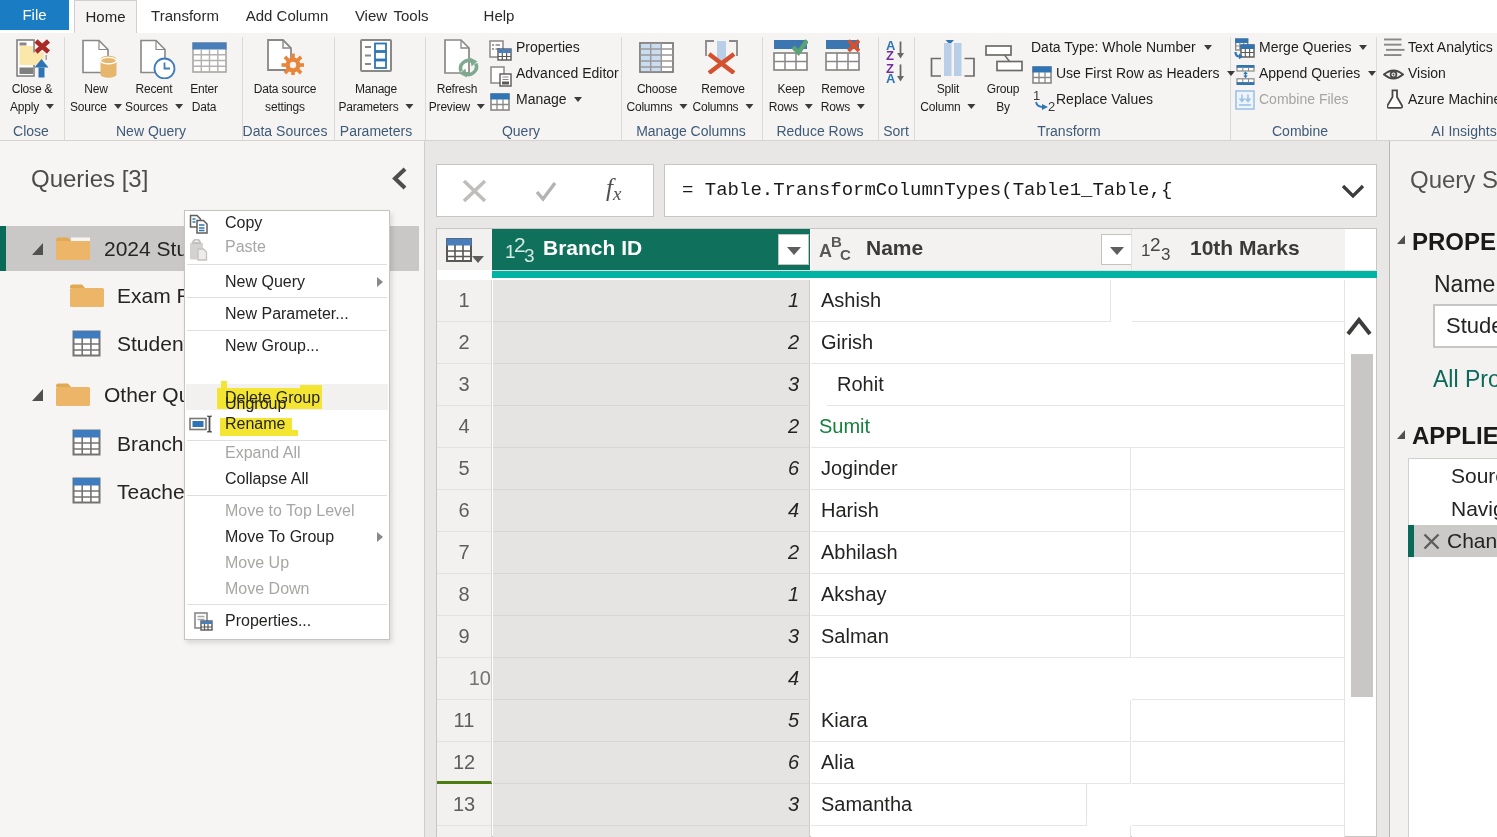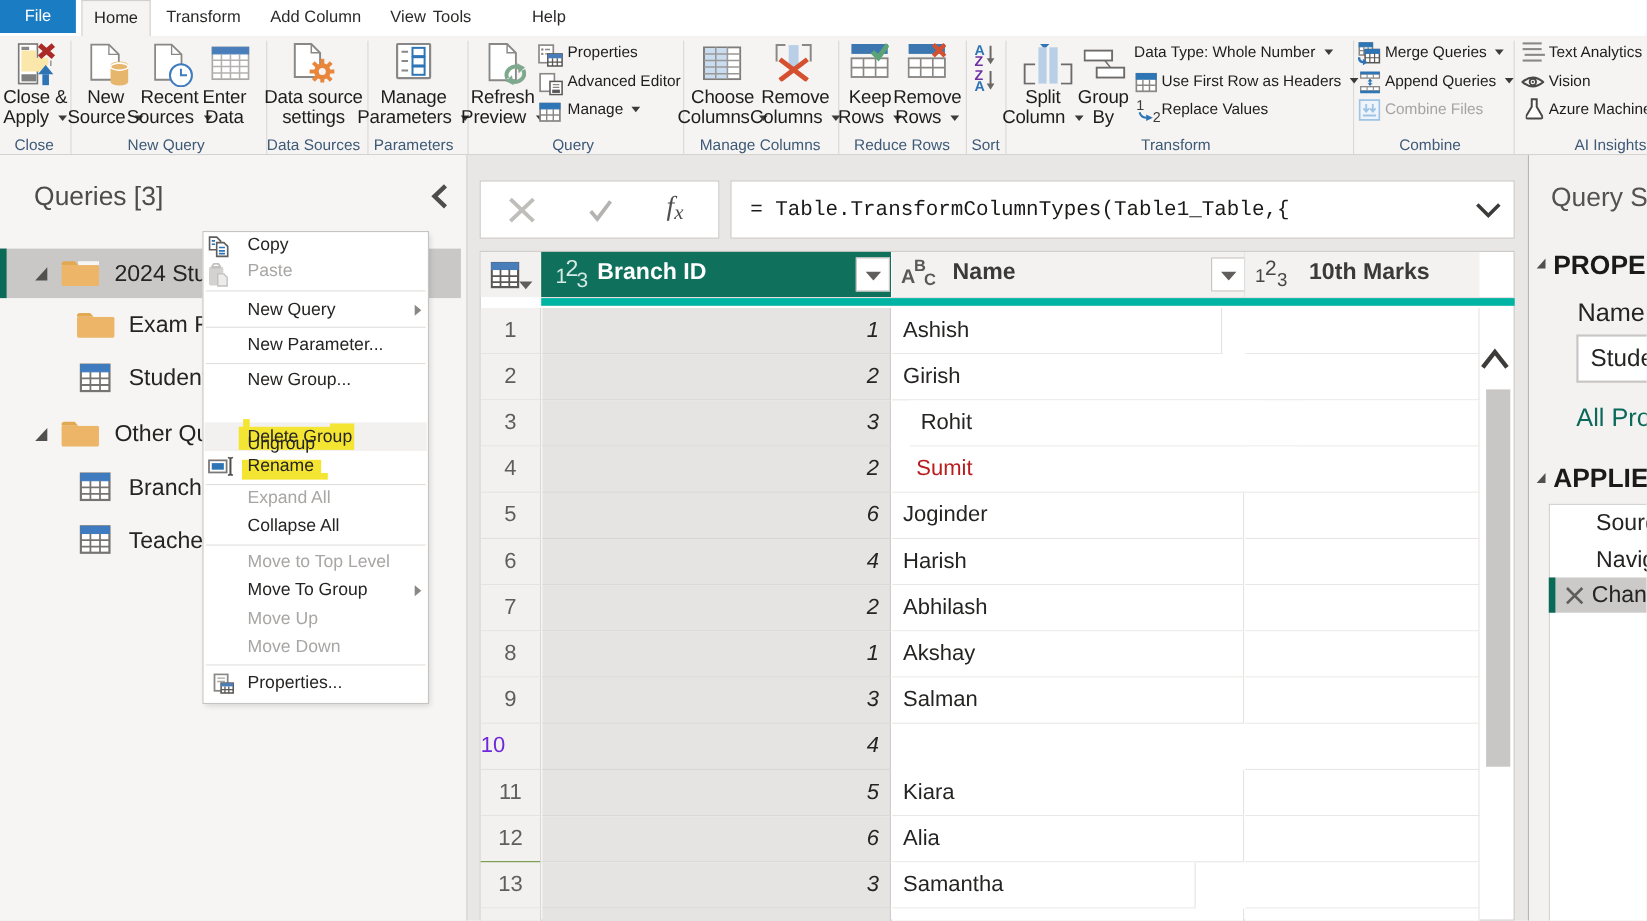--- a/index.html
+++ b/index.html
@@ -12,21 +12,21 @@
            font-size:15px;text-align:center;line-height:30px;}
   .tab{position:absolute;top:0;height:33px;font-size:15px;color:#2b2a29;line-height:32px;text-align:center;white-space:nowrap;}
   #hometab{position:absolute;left:74px;top:0;width:63px;height:33px;background:#f5f4f2;
            border:1px solid #d2cfcc;border-bottom:none;box-sizing:border-box;
            font-size:15px;color:#252423;line-height:31px;text-align:center;}
   
   #ribbon{position:absolute;left:0;top:33px;width:1497px;height:108px;background:#f5f4f2;
           border-bottom:1px solid #d5d2cf;box-sizing:border-box;}
   .rsep{position:absolute;top:4px;height:103px;width:1px;background:#dbd8d5;}
   .gl{position:absolute;top:90px;font-size:14px;color:#3e5a78;transform:translateX(-50%);white-space:nowrap;}
-  .lbl2{position:absolute;top:47px;font-size:17px;color:#1e1d1c;line-height:18px;text-align:center;
+  .lbl2{position:absolute;top:47px;font-size:12px;color:#1e1d1c;line-height:18px;text-align:center;
         transform:translateX(-50%);white-space:pre;letter-spacing:-0.2px;}
   .srow{position:absolute;font-size:14px;color:#1e1d1c;white-space:nowrap;}
   .dis{color:#a6a4a2;}
   .dd{display:inline-block;width:0;height:0;border-left:4.5px solid transparent;border-right:4.5px solid transparent;
       border-top:5.5px solid #3c3b39;margin-left:4px;margin-bottom:2px;}
   .icon{position:absolute;}
   
   #lpanel{position:absolute;left:0;top:141px;width:425px;height:696px;background:#f6f5f4;
           border-right:1px solid #cfccc9;box-sizing:border-box;}
   .ttext{position:absolute;top:10px;font-size:21px;color:#252423;white-space:nowrap;}
@@ -461,21 +461,21 @@
   <div class="gcell" style="left:437px;top:322px;width:55px;background:#f2f1f0;border-right:1px solid #d8d4d2;border-bottom:1px solid #e3e1df;color:#605e5c;text-align:center;">2</div>
   <div class="gcell" style="left:493px;top:322px;width:317px;background:#e5e4e3;border-right:1px solid #cfcdcb;border-bottom:1px solid #d9d7d5;font-style:italic;text-align:right;padding-right:10px;color:#252423;">2</div>
   <div class="gcell" style="left:811px;top:322px;width:376px;background:#fff;border-right:1px solid #e6e4e2;border-bottom:1px solid #e8e6e4;padding-left:10px;color:#252423;">Girish</div>
   <div class="gcell" style="left:1132px;top:322px;width:213px;background:#fff;border-right:1px solid #e6e4e2;border-bottom:1px solid #e8e6e4;"></div>
   <div class="gcell" style="left:437px;top:364px;width:55px;background:#f2f1f0;border-right:1px solid #d8d4d2;border-bottom:1px solid #e3e1df;color:#605e5c;text-align:center;">3</div>
   <div class="gcell" style="left:493px;top:364px;width:317px;background:#e5e4e3;border-right:1px solid #cfcdcb;border-bottom:1px solid #d9d7d5;font-style:italic;text-align:right;padding-right:10px;color:#252423;">3</div>
   <div class="gcell" style="left:811px;top:364px;width:320px;background:#fff;border-right:1px solid #e6e4e2;border-bottom:1px solid #e8e6e4;padding-left:10px;color:#252423;margin-left:16px;">Rohit</div>
   <div class="gcell" style="left:1132px;top:364px;width:213px;background:#fff;border-right:1px solid #e6e4e2;border-bottom:1px solid #e8e6e4;"></div>
   <div class="gcell" style="left:437px;top:406px;width:55px;background:#f2f1f0;border-right:1px solid #d8d4d2;border-bottom:1px solid #e3e1df;color:#605e5c;text-align:center;">4</div>
   <div class="gcell" style="left:493px;top:406px;width:317px;background:#e5e4e3;border-right:1px solid #cfcdcb;border-bottom:1px solid #d9d7d5;font-style:italic;text-align:right;padding-right:10px;color:#252423;">2</div>
-  <div class="gcell" style="left:811px;top:406px;width:372px;background:#fff;border-right:1px solid #e6e4e2;border-bottom:1px solid #e8e6e4;padding-left:22px;color:#b91c1c;">Sumit</div>
+  <div class="gcell" style="left:811px;top:406px;width:372px;background:#fff;border-right:1px solid #e6e4e2;border-bottom:1px solid #e8e6e4;padding-left:8px;color:#15803d;">Sumit</div>
   <div class="gcell" style="left:1132px;top:406px;width:213px;background:#fff;border-right:1px solid #e6e4e2;border-bottom:1px solid #e8e6e4;"></div>
   <div class="gcell" style="left:437px;top:448px;width:55px;background:#f2f1f0;border-right:1px solid #d8d4d2;border-bottom:1px solid #e3e1df;color:#605e5c;text-align:center;">5</div>
   <div class="gcell" style="left:493px;top:448px;width:317px;background:#e5e4e3;border-right:1px solid #cfcdcb;border-bottom:1px solid #d9d7d5;font-style:italic;text-align:right;padding-right:10px;color:#252423;">6</div>
   <div class="gcell" style="left:811px;top:448px;width:320px;background:#fff;border-right:1px solid #e6e4e2;border-bottom:1px solid #e8e6e4;padding-left:10px;color:#252423;">Joginder</div>
   <div class="gcell" style="left:1132px;top:448px;width:213px;background:#fff;border-right:1px solid #e6e4e2;border-bottom:1px solid #e8e6e4;"></div>
   <div class="gcell" style="left:437px;top:490px;width:55px;background:#f2f1f0;border-right:1px solid #d8d4d2;border-bottom:1px solid #e3e1df;color:#605e5c;text-align:center;">6</div>
   <div class="gcell" style="left:493px;top:490px;width:317px;background:#e5e4e3;border-right:1px solid #cfcdcb;border-bottom:1px solid #d9d7d5;font-style:italic;text-align:right;padding-right:10px;color:#252423;">4</div>
   <div class="gcell" style="left:811px;top:490px;width:320px;background:#fff;border-right:1px solid #e6e4e2;border-bottom:1px solid #e8e6e4;padding-left:10px;color:#252423;">Harish</div>
   <div class="gcell" style="left:1132px;top:490px;width:213px;background:#fff;border-right:1px solid #e6e4e2;border-bottom:1px solid #e8e6e4;"></div>
   <div class="gcell" style="left:437px;top:532px;width:55px;background:#f2f1f0;border-right:1px solid #d8d4d2;border-bottom:1px solid #e3e1df;color:#605e5c;text-align:center;">7</div>
@@ -483,28 +483,28 @@
   <div class="gcell" style="left:811px;top:532px;width:320px;background:#fff;border-right:1px solid #e6e4e2;border-bottom:1px solid #e8e6e4;padding-left:10px;color:#252423;">Abhilash</div>
   <div class="gcell" style="left:1132px;top:532px;width:213px;background:#fff;border-right:1px solid #e6e4e2;border-bottom:1px solid #e8e6e4;"></div>
   <div class="gcell" style="left:437px;top:574px;width:55px;background:#f2f1f0;border-right:1px solid #d8d4d2;border-bottom:1px solid #e3e1df;color:#605e5c;text-align:center;">8</div>
   <div class="gcell" style="left:493px;top:574px;width:317px;background:#e5e4e3;border-right:1px solid #cfcdcb;border-bottom:1px solid #d9d7d5;font-style:italic;text-align:right;padding-right:10px;color:#252423;">1</div>
   <div class="gcell" style="left:811px;top:574px;width:320px;background:#fff;border-right:1px solid #e6e4e2;border-bottom:1px solid #e8e6e4;padding-left:10px;color:#252423;">Akshay</div>
   <div class="gcell" style="left:1132px;top:574px;width:213px;background:#fff;border-right:1px solid #e6e4e2;border-bottom:1px solid #e8e6e4;"></div>
   <div class="gcell" style="left:437px;top:616px;width:55px;background:#f2f1f0;border-right:1px solid #d8d4d2;border-bottom:1px solid #e3e1df;color:#605e5c;text-align:center;">9</div>
   <div class="gcell" style="left:493px;top:616px;width:317px;background:#e5e4e3;border-right:1px solid #cfcdcb;border-bottom:1px solid #d9d7d5;font-style:italic;text-align:right;padding-right:10px;color:#252423;">3</div>
   <div class="gcell" style="left:811px;top:616px;width:320px;background:#fff;border-right:1px solid #e6e4e2;border-bottom:1px solid #e8e6e4;padding-left:10px;color:#252423;">Salman</div>
   <div class="gcell" style="left:1132px;top:616px;width:213px;background:#fff;border-right:1px solid #e6e4e2;border-bottom:1px solid #e8e6e4;"></div>
-  <div class="gcell" style="left:437px;top:658px;width:55px;background:#f2f1f0;border-right:1px solid #d8d4d2;border-bottom:1px solid #e3e1df;color:#6d28d9;text-align:left;">10</div>
+  <div class="gcell" style="left:437px;top:658px;width:55px;background:#f2f1f0;border-right:1px solid #d8d4d2;border-bottom:1px solid #e3e1df;color:#737373;text-align:right;">10</div>
   <div class="gcell" style="left:493px;top:658px;width:317px;background:#e5e4e3;border-right:1px solid #cfcdcb;border-bottom:1px solid #d9d7d5;font-style:italic;text-align:right;padding-right:10px;color:#252423;">4</div>
   <div class="gcell" style="left:1132px;top:658px;width:213px;background:#fff;border-right:1px solid #e6e4e2;border-bottom:1px solid #e8e6e4;"></div>
   <div class="gcell" style="left:437px;top:700px;width:55px;background:#f2f1f0;border-right:1px solid #d8d4d2;border-bottom:1px solid #e3e1df;color:#605e5c;text-align:center;">11</div>
   <div class="gcell" style="left:493px;top:700px;width:317px;background:#e5e4e3;border-right:1px solid #cfcdcb;border-bottom:1px solid #d9d7d5;font-style:italic;text-align:right;padding-right:10px;color:#252423;">5</div>
   <div class="gcell" style="left:811px;top:700px;width:320px;background:#fff;border-right:1px solid #e6e4e2;border-bottom:1px solid #e8e6e4;padding-left:10px;color:#252423;">Kiara</div>
   <div class="gcell" style="left:1132px;top:700px;width:213px;background:#fff;border-right:1px solid #e6e4e2;border-bottom:1px solid #e8e6e4;"></div>
-  <div class="gcell" style="left:437px;top:742px;width:55px;background:#f2f1f0;border-right:1px solid #d8d4d2;border-bottom:1px solid #4d7c0f;color:#605e5c;text-align:center;">12</div>
+  <div class="gcell" style="left:437px;top:742px;width:55px;background:#f2f1f0;border-right:1px solid #d8d4d2;border-bottom:3px solid #4d7c0f;color:#605e5c;text-align:center;">12</div>
   <div class="gcell" style="left:493px;top:742px;width:317px;background:#e5e4e3;border-right:1px solid #cfcdcb;border-bottom:1px solid #d9d7d5;font-style:italic;text-align:right;padding-right:10px;color:#252423;">6</div>
   <div class="gcell" style="left:811px;top:742px;width:320px;background:#fff;border-right:1px solid #e6e4e2;border-bottom:1px solid #e8e6e4;padding-left:10px;color:#252423;">Alia</div>
   <div class="gcell" style="left:1132px;top:742px;width:213px;background:#fff;border-right:1px solid #e6e4e2;border-bottom:1px solid #e8e6e4;"></div>
   <div class="gcell" style="left:437px;top:784px;width:55px;background:#f2f1f0;border-right:1px solid #d8d4d2;border-bottom:1px solid #e3e1df;color:#605e5c;text-align:center;">13</div>
   <div class="gcell" style="left:493px;top:784px;width:317px;background:#e5e4e3;border-right:1px solid #cfcdcb;border-bottom:1px solid #d9d7d5;font-style:italic;text-align:right;padding-right:10px;color:#252423;">3</div>
   <div class="gcell" style="left:811px;top:784px;width:276px;background:#fff;border-right:1px solid #e6e4e2;border-bottom:1px solid #e8e6e4;padding-left:10px;color:#252423;">Samantha</div>
   <div class="gcell" style="left:1132px;top:784px;width:213px;background:#fff;border-right:1px solid #e6e4e2;border-bottom:1px solid #e8e6e4;"></div>
   <div class="gcell" style="left:437px;top:826px;width:55px;background:#f2f1f0;border-right:1px solid #d8d4d2;border-bottom:1px solid #e3e1df;color:#605e5c;text-align:center;"></div>
   <div class="gcell" style="left:493px;top:826px;width:317px;background:#e5e4e3;border-right:1px solid #cfcdcb;border-bottom:1px solid #d9d7d5;font-style:italic;text-align:right;padding-right:10px;color:#252423;"></div>
   <div class="gcell" style="left:811px;top:826px;width:320px;background:#fff;border-right:1px solid #e6e4e2;border-bottom:1px solid #e8e6e4;padding-left:10px;color:#252423;"></div>

